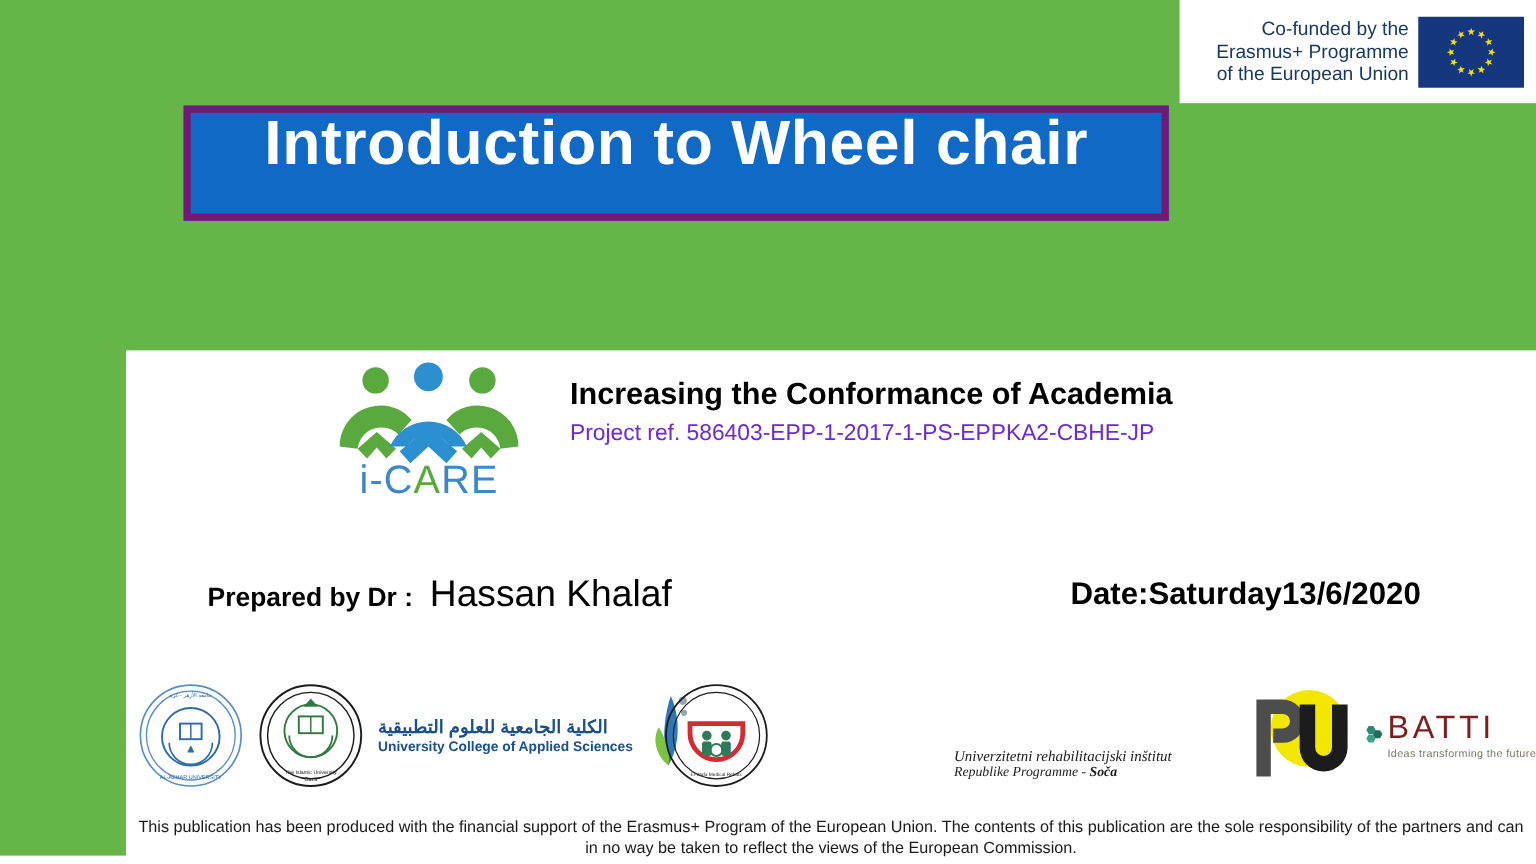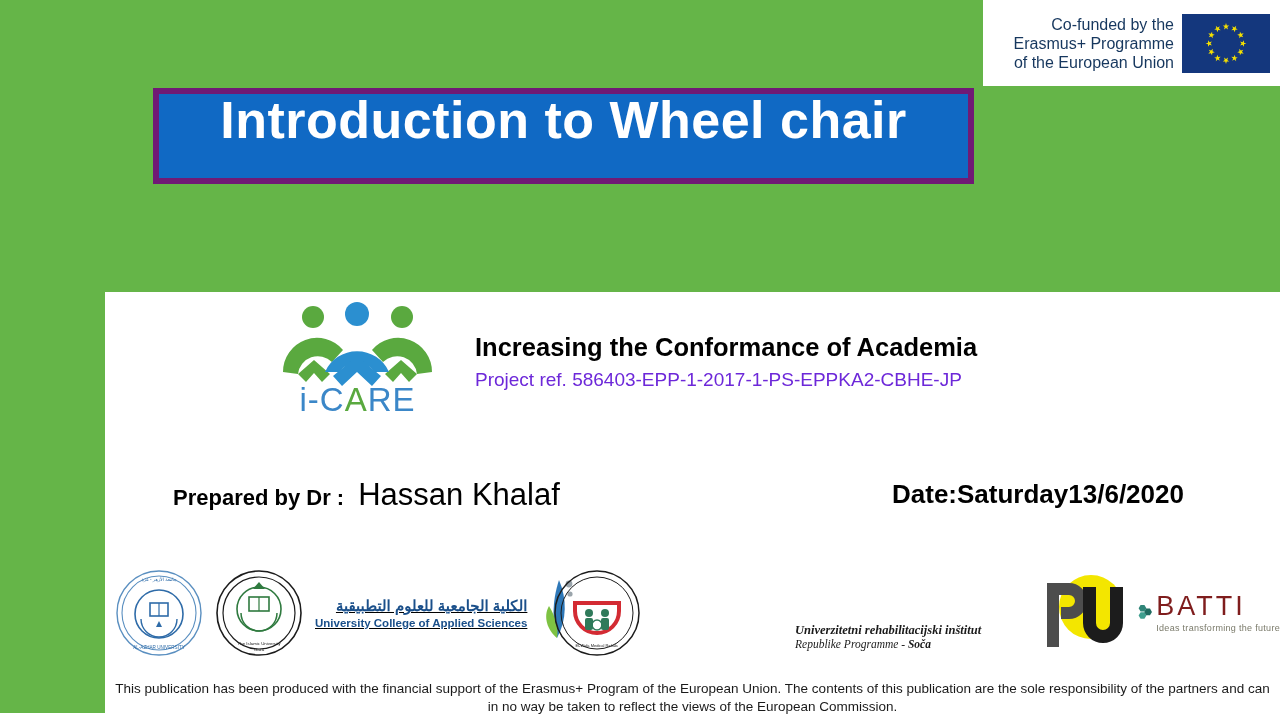--- a/index.html
+++ b/index.html
@@ -116,21 +116,20 @@
     left: 370px; top: 22px;
     width: 790px;
   }
   .project-title {
     font-family: "Liberation Sans", sans-serif;
     font-weight: bold;
     font-size: 25.5px;
     line-height: 31px;
     color: #000000;
     white-space: nowrap;
-    margin-top: 18px;
   }
   .project-ref {
     margin-top: 6px;
     font-family: "Liberation Sans", sans-serif;
     font-size: 19px;
     color: #6d28d9;
     white-space: nowrap;
   }
   
   .byline-row {
@@ -189,21 +188,21 @@
   }
   .seal-text-en {
     font-family: "Liberation Sans", sans-serif;
     font-weight: bold;
     color: #1a4f8a;
     white-space: nowrap;
   }
   .soca-l1 {
     font-family: "Liberation Serif", serif;
     font-style: italic;
-    font-weight: bold;
+    font-weight: normal;
     font-size: 12.5px;
     color: #1a1a1a;
     white-space: nowrap;
   }
   .soca-l2 {
     font-family: "Liberation Serif", serif;
     font-style: italic;
     font-size: 11.5px;
     color: #1a1a1a;
     white-space: nowrap;
@@ -374,21 +373,21 @@
           <path d="M38 20 l6 -7 l6 7 z" fill="#2f7a3f"></path>
           <g fill="#1c1c1c" font-size="4.4" font-family="'Liberation Sans', sans-serif">
             <text x="44" y="76" text-anchor="middle">The Islamic University</text>
             <text x="44" y="82" text-anchor="middle">Gaza</text>
           </g>
         </svg>
       </div>
 
       <div class="logo-item" style="left:210px; width:225px;">
         <div style="display:flex; align-items:center;">
-          <div style="text-align:right; margin-right:8px;text-decoration:underline;">
+          <div style="text-align:left; margin-right:8px;">
             <div class="seal-text-ar" style="font-size:15px;">الكلية الجامعية للعلوم التطبيقية</div>
             <div class="seal-text-en" style="font-size:11.5px; margin-top:2px;">University College of Applied Sciences</div>
           </div>
           <svg width="40" height="74" viewBox="0 0 40 74" aria-hidden="true">
             <path d="M24 4 C32 22 32 44 22 62 C18 50 16 28 24 4 Z" fill="#2e78b8"></path>
             <path d="M22 62 C12 54 8 40 14 30 C20 40 24 52 22 62 Z" fill="#7ec242"></path>
             <circle cx="34" cy="8" r="3.4" fill="#9aa4ab"></circle>
             <circle cx="35" cy="18" r="2.6" fill="#9aa4ab"></circle>
           </svg>
         </div>

